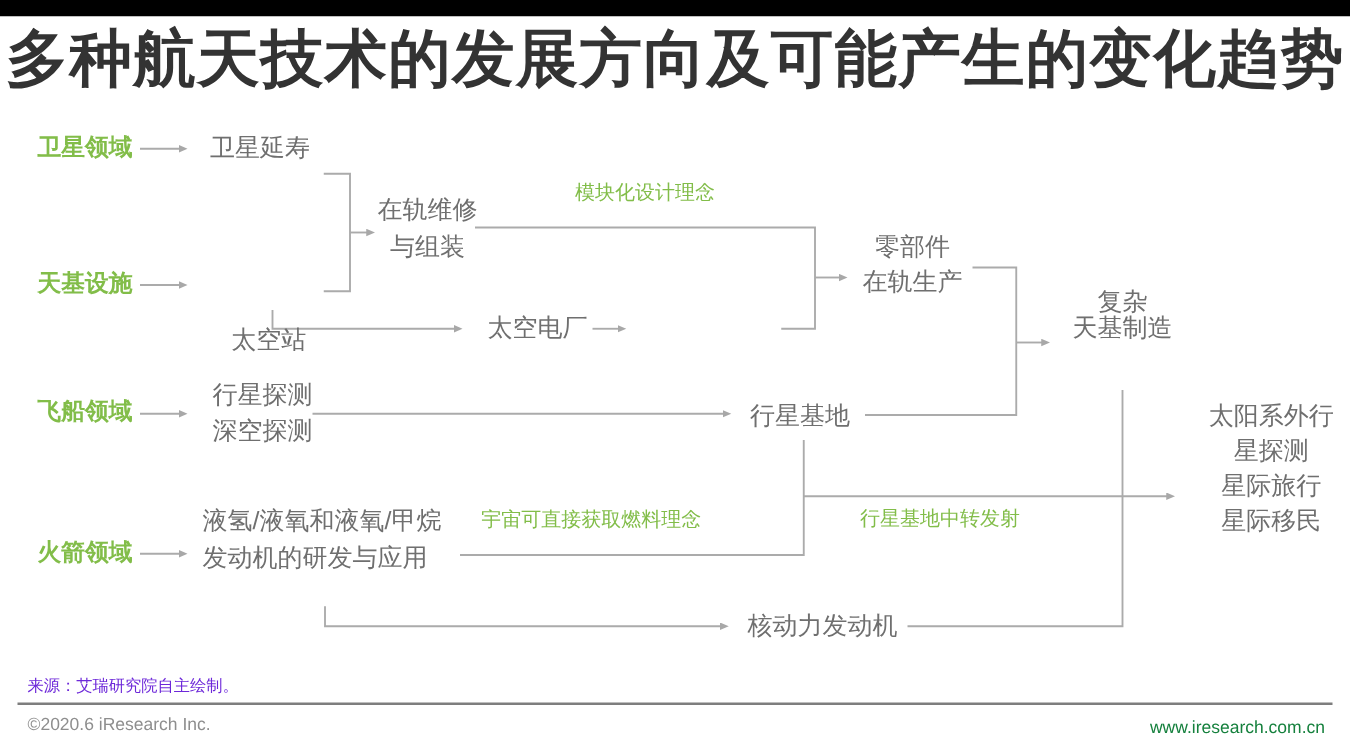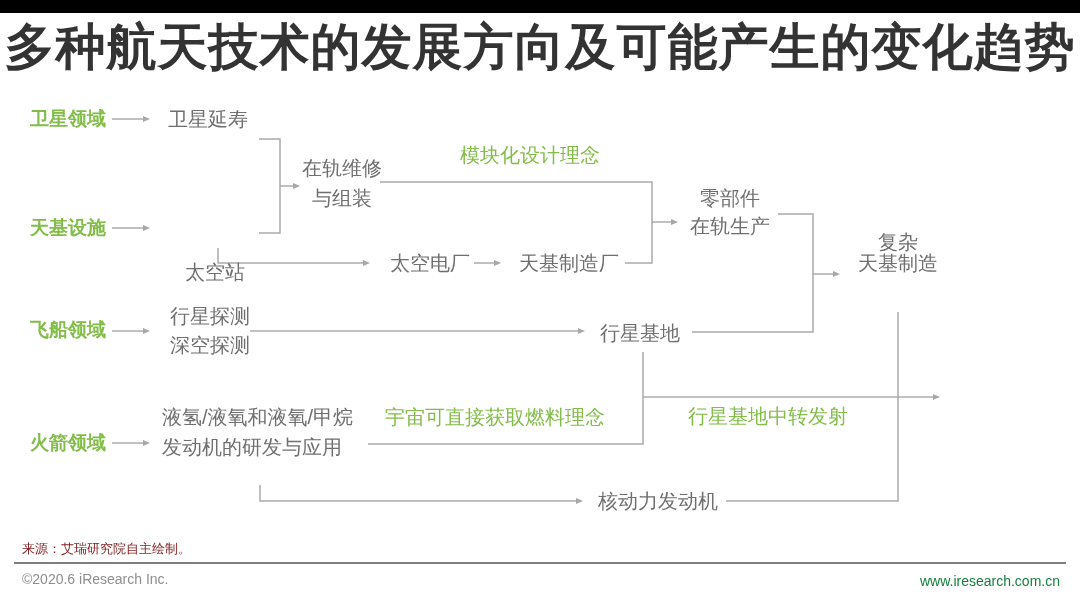--- a/index.html
+++ b/index.html
@@ -17,21 +17,21 @@
   .row-label {
     position:absolute; left:30px; font-size:19px; font-weight:bold;
     color:#82bd49; line-height:24px; white-space:nowrap;
   }
   .node {
     position:absolute; font-size:20px; color:#6f6f6f; line-height:30px;
     white-space:pre-line;
   }
   .center { text-align:center; }
   .annotation {
-    position:absolute; font-size:20px; color:#82bd49; line-height:24px; white-space:nowrap;
+    position:absolute; font-size:16px; color:#82bd49; line-height:24px; white-space:nowrap;
   }
   
   #lbl-sat    { top:107px; }
   #lbl-infra  { top:216px; }
   #lbl-ship   { top:318px; }
   #lbl-rocket { top:431px; }
   
   #n-satlife   { left:168px; top:104px; }
   #n-station   { left:185px; top:213px;margin-top:44px; }
   #n-repair    { left:287px; top:153px; width:110px; }
@@ -42,21 +42,21 @@
   #n-probe     { left:170px; top:302px; line-height:29px; }
   #n-base      { left:600px; top:318px; }
   #n-rocketeng { left:162px; top:402px; }
   #n-nuclear   { left:598px; top:486px; }
   #n-outputs   { left:957px; top:319px; width:120px; line-height:28px; }
   
   #a-modular  { left:460px; top:143px; }
   #a-fuel     { left:385px; top:405px; }
   #a-transfer { left:688px; top:404px; }
   
-  .foot-source { position:absolute; left:22px;  top:540px; font-size:13px; color:#7f1d1d; }
+  .foot-source { position:absolute; left:22px;  top:540px; font-size:13px; color:#6d28d9; }
   .foot-line   { position:absolute; left:14px;  top:562px; width:1052px; height:2px; background:#7e7e7e; }
   .foot-copy   { position:absolute; left:22px;  top:571px; font-size:14px; color:#8e8e8e; }
   .foot-site   { position:absolute; right:20px; top:573px; font-size:14px; color:#15803d; }
 </style>
 </head>
 <body>
 
 <div class="canvas">
 
   <div class="topbar"></div>
@@ -91,31 +91,34 @@
   <div class="row-label" id="lbl-sat">卫星领域</div>
   <div class="row-label" id="lbl-infra">天基设施</div>
   <div class="row-label" id="lbl-ship">飞船领域</div>
   <div class="row-label" id="lbl-rocket">火箭领域</div>
 
   <div class="node" id="n-satlife">卫星延寿</div>
   <div class="node" id="n-station">太空站</div>
   <div class="node center" id="n-repair">在轨维修
 与组装</div>
   <div class="node" id="n-plant">太空电厂</div>
-  <div class="node" id="n-factory">天基制造厂</div>
   <div class="node center" id="n-parts">零部件
 在轨生产</div>
   <div class="node center" id="n-complex">复杂
 天基制造</div>
   <div class="node" id="n-probe">行星探测
 深空探测</div>
   <div class="node" id="n-base">行星基地</div>
   <div class="node" id="n-rocketeng">液氢/液氧和液氧/甲烷
 发动机的研发与应用</div>
   <div class="node" id="n-nuclear">核动力发动机</div>
+  <div class="node center" id="n-outputs">太阳系外行
+星探测
+星际旅行
+星际移民</div>
 
   <div class="annotation" id="a-modular">模块化设计理念</div>
   <div class="annotation" id="a-fuel">宇宙可直接获取燃料理念</div>
   <div class="annotation" id="a-transfer">行星基地中转发射</div>
 
   <div class="foot-source">来源：艾瑞研究院自主绘制。</div>
   <div class="foot-line"></div>
   <div class="foot-copy">©2020.6 iResearch Inc.</div>
   <div class="foot-site">www.iresearch.com.cn</div>
 

